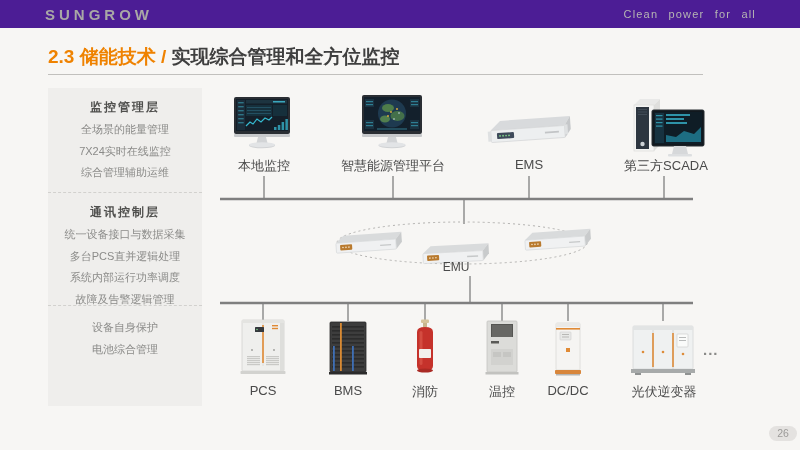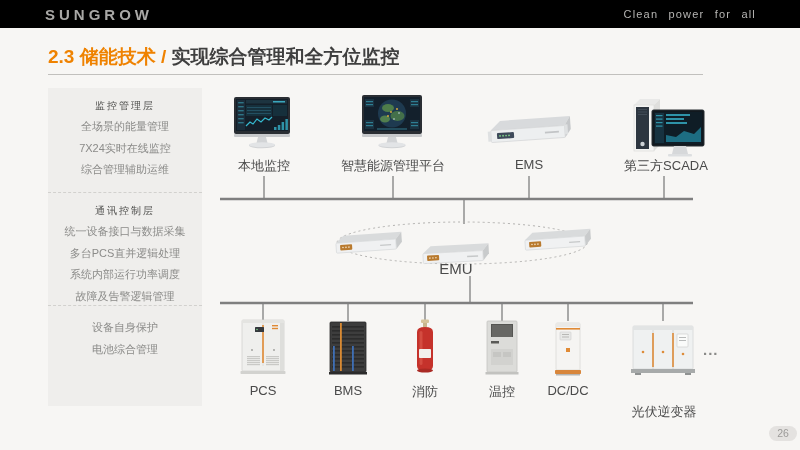--- a/index.html
+++ b/index.html
@@ -3,41 +3,41 @@
 <meta charset="utf-8">
 <style>
   html,body{margin:0;padding:0;background:#cfcfcf;}
   .slide{
     position:relative;width:800px;height:450px;overflow:hidden;
     background:#f7f6f4;
     font-family:"Liberation Sans","DejaVu Sans",sans-serif;
     -webkit-font-smoothing:antialiased;
   }
   
-  .topbar{position:absolute;left:0;top:0;width:800px;height:28px;background:#000000;}
+  .topbar{position:absolute;left:0;top:0;width:800px;height:28px;background:#4c1d95;}
   .logo{position:absolute;left:45px;top:6px;font-size:15px;font-weight:700;
         letter-spacing:4px;color:#a9a8a6;}
   .tagline{position:absolute;right:44px;top:8px;font-size:11px;color:#b6b5b3;
         letter-spacing:1.2px;word-spacing:6px;margin-left:48px;}
   
   .title{position:absolute;left:48px;top:44px;font-size:19px;font-weight:700;white-space:nowrap;}
   .title .orange{color:#ef8200;}
   .title .dark{color:#3f3f3f;text-align:right;}
   .title-underline{position:absolute;left:48px;top:74px;width:655px;height:1px;background:#c1c0bd;}
   
   .sidebar{position:absolute;left:48px;top:88px;width:154px;height:318px;background:#efeeec;}
   .sb-section{box-sizing:border-box;text-align:center;padding-top:11px;}
   .sb-section.s1{height:104px;}
   .sb-section.s2{height:113px;border-top:1px dashed #d2d1ce;}
   .sb-section.s3{height:101px;border-top:1px dashed #d2d1ce;}
-  .sb-title{font-size:10px;font-weight:400;color:#4f4f4d;letter-spacing:2px;margin-bottom:3px;}
+  .sb-title{font-size:12px;font-weight:700;color:#4f4f4d;letter-spacing:2px;margin-bottom:3px;}
   .sb-item{font-size:11px;color:#8b8b89;line-height:21.5px;}
   
   .dev-label{position:absolute;font-size:13px;color:#4a4a4a;text-align:center;white-space:nowrap;}
-  .emu-label{position:absolute;font-size:15px;color:#4a4a4a;text-align:center;}
+  .emu-label{position:absolute;font-size:12px;color:#4a4a4a;text-align:center;}
   .ellipsis{position:absolute;font-size:15px;font-weight:700;color:#8a8a88;letter-spacing:1px;}
   .icon{position:absolute;}
   svg{display:block;}
   
   .page-badge{position:absolute;left:769px;top:426px;width:28px;height:15px;border-radius:8px;
       background:#e4e2e0;color:#9c9b99;font-size:10.5px;line-height:15px;text-align:center;}
 </style>
 </head>
 <body>
 
@@ -366,19 +366,19 @@
     <rect x="48" y="17" width="7" height="1" fill="#b8baba"></rect>
     <g fill="#dd8c3a">
         <circle cx="12" cy="29" r="1.3"></circle>
         <circle cx="32" cy="29" r="1.3"></circle>
         <circle cx="52" cy="31" r="1.3"></circle>
       </g>
     <rect x="0" y="46" width="64" height="4" fill="#a7aaaa"></rect>
     <rect x="4" y="50" width="6" height="2" fill="#8f9292"></rect>
     <rect x="54" y="50" width="6" height="2" fill="#8f9292"></rect>
   </svg>
-  <div class="dev-label" style="left:630px;top:403px;width:68px">光伏逆变器</div>
+  <div class="dev-label" style="left:630px;top:383px;width:68px">光伏逆变器</div>
 
   <div class="ellipsis" style="left:703px;top:341px;width:30px">...</div>
 
   <div class="page-badge">26</div>
 
 </div>
 
 </body></html>

